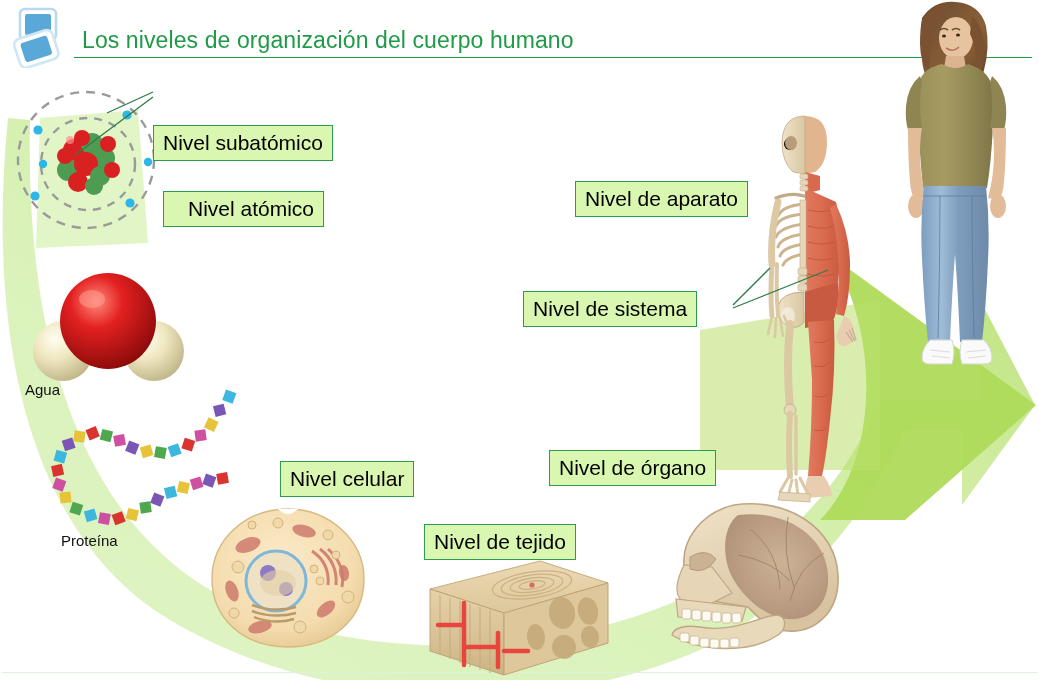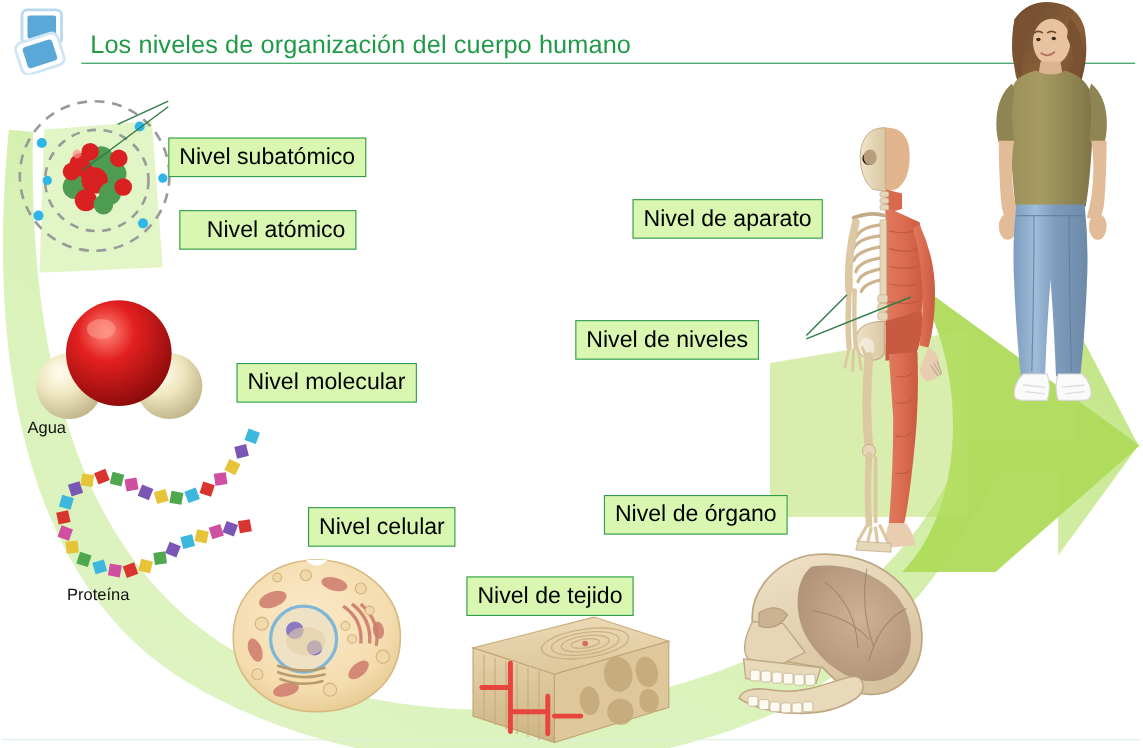--- a/index.html
+++ b/index.html
@@ -572,20 +572,19 @@
     <line x1="153" y1="97" x2="75" y2="155" stroke="#2e7d46" stroke-width="1.3"></line>
 
     <line x1="153" y1="92" x2="107" y2="113" stroke="#2e7d46" stroke-width="1.3"></line>
 
     <line x1="733" y1="305" x2="770" y2="268" stroke="#2e7d46" stroke-width="1.3"></line>
     <line x1="733" y1="308" x2="828" y2="270" stroke="#2e7d46" stroke-width="1.3"></line>
   </svg>
 
   <div class="label" id="lb-subatomico">Nivel subatómico</div>
   <div class="label" id="lb-atomico">Nivel atómico</div>
-  <div class="label" id="lb-molecular">Nivel molecular</div>
   <div class="label" id="lb-celular">Nivel celular</div>
   <div class="label" id="lb-tejido">Nivel de tejido</div>
   <div class="label" id="lb-organo">Nivel de órgano</div>
-  <div class="label" id="lb-sistema">Nivel de niveles</div>
+  <div class="label" id="lb-sistema">Nivel de sistema</div>
   <div class="label" id="lb-aparato">Nivel de aparato</div>
 
 </div>
 
 </body></html>

